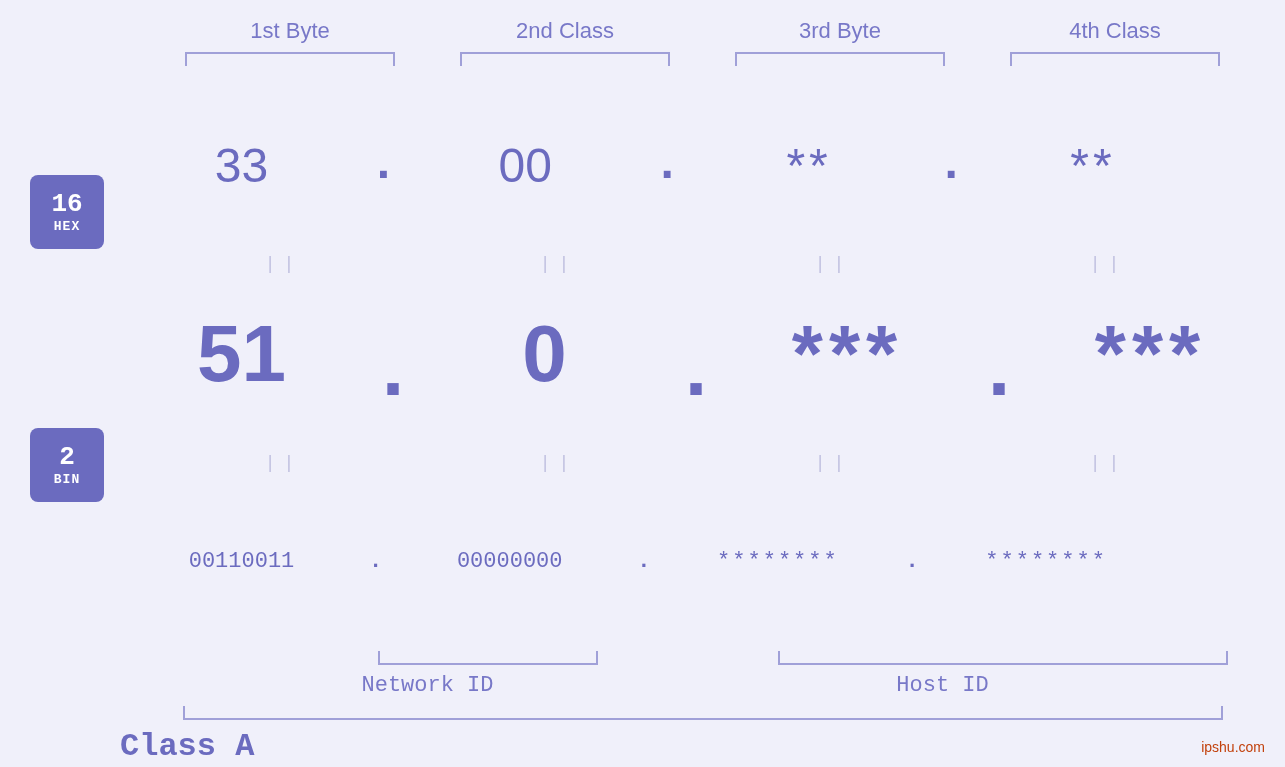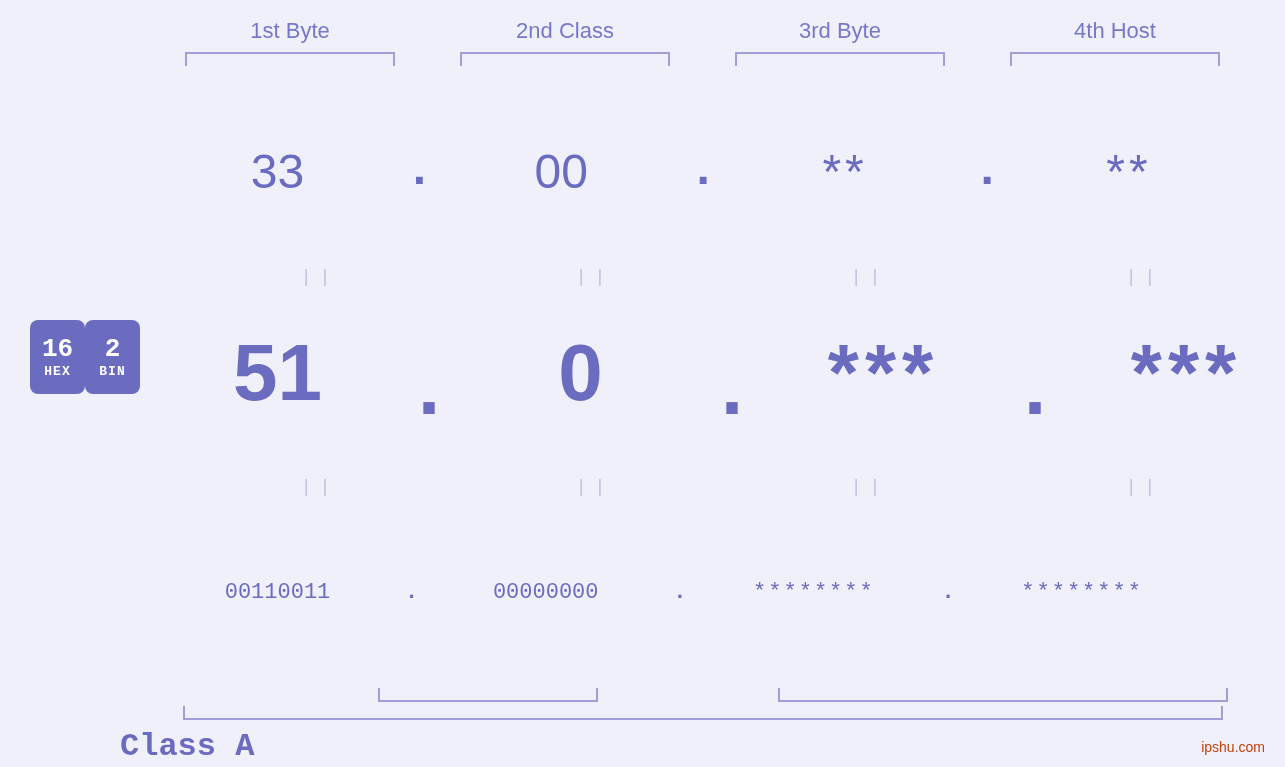--- a/index.html
+++ b/index.html
@@ -69,20 +69,21 @@
       display: flex;
       width: 100%;
       flex: 1;
       margin-top: 10px;
     }
 
     
     .badges-col {
       width: 140px;
       display: flex;
+      flex-direction: column;
       align-items: center;
       justify-content: space-around;
       padding: 10px 0 60px 30px;
     }
 
     .badge {
       width: 74px;
       height: 74px;
       background-color: #6b6bbf;
       border-radius: 8px;
@@ -291,21 +292,21 @@
   </style>
 </head>
 <body>
 
 <div class="main-container">
 
   <div class="byte-headers">
     <div class="byte-header">1st Byte</div>
     <div class="byte-header">2nd Class</div>
     <div class="byte-header">3rd Byte</div>
-    <div class="byte-header">4th Host</div>
+    <div class="byte-header">4th Class</div>
   </div>
 
   <div class="bracket-row">
     <div class="bracket">
       <div class="bracket-inner"></div>
     </div>
     <div class="bracket">
       <div class="bracket-inner"></div>
     </div>
     <div class="bracket">
@@ -412,20 +413,24 @@
 
     <div class="bottom-bracket-row">
       <div class="network-id-bracket">
         <div class="network-id-bracket-inner"></div>
       </div>
       <div class="host-id-bracket">
         <div class="host-id-bracket-inner"></div>
       </div>
     </div>
 
+    <div class="id-labels-row">
+      <div class="network-id-label">Network ID</div>
+      <div class="host-id-label">Host ID</div>
+    </div>
 
     <div class="long-bracket-row">
       <div class="long-bracket-inner"></div>
     </div>
 
     <div class="class-a-row">
       <span class="class-a-text">Class A</span>
     </div>
 
     <div class="watermark">ipshu.com</div>

